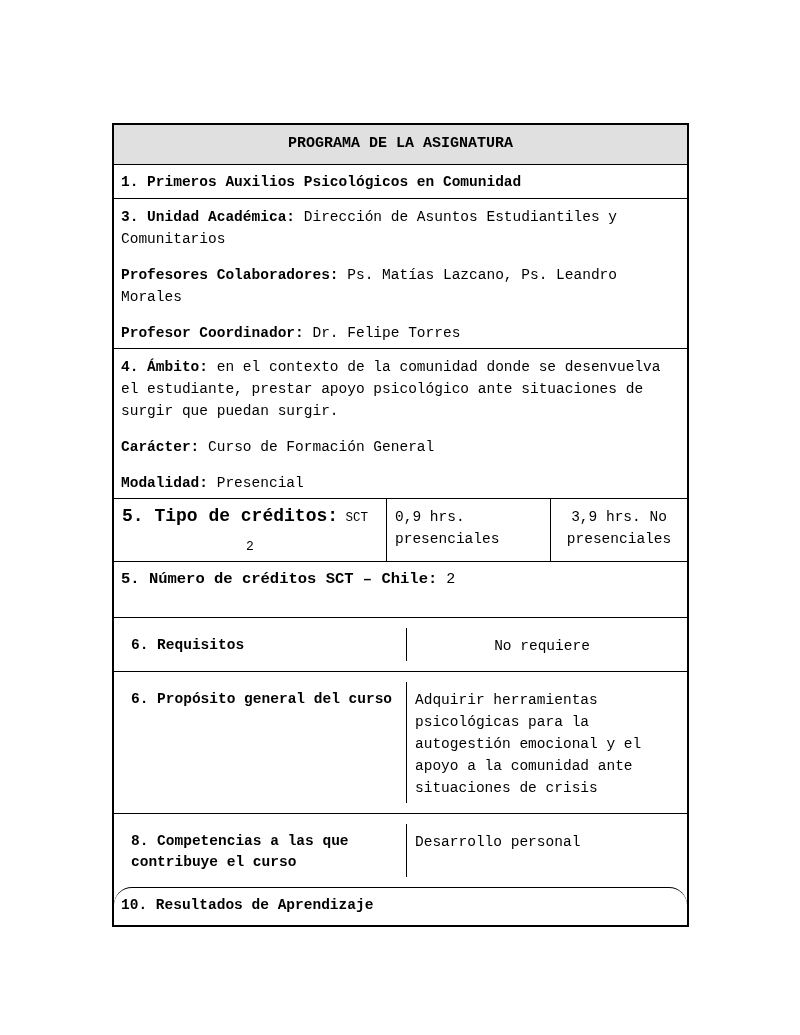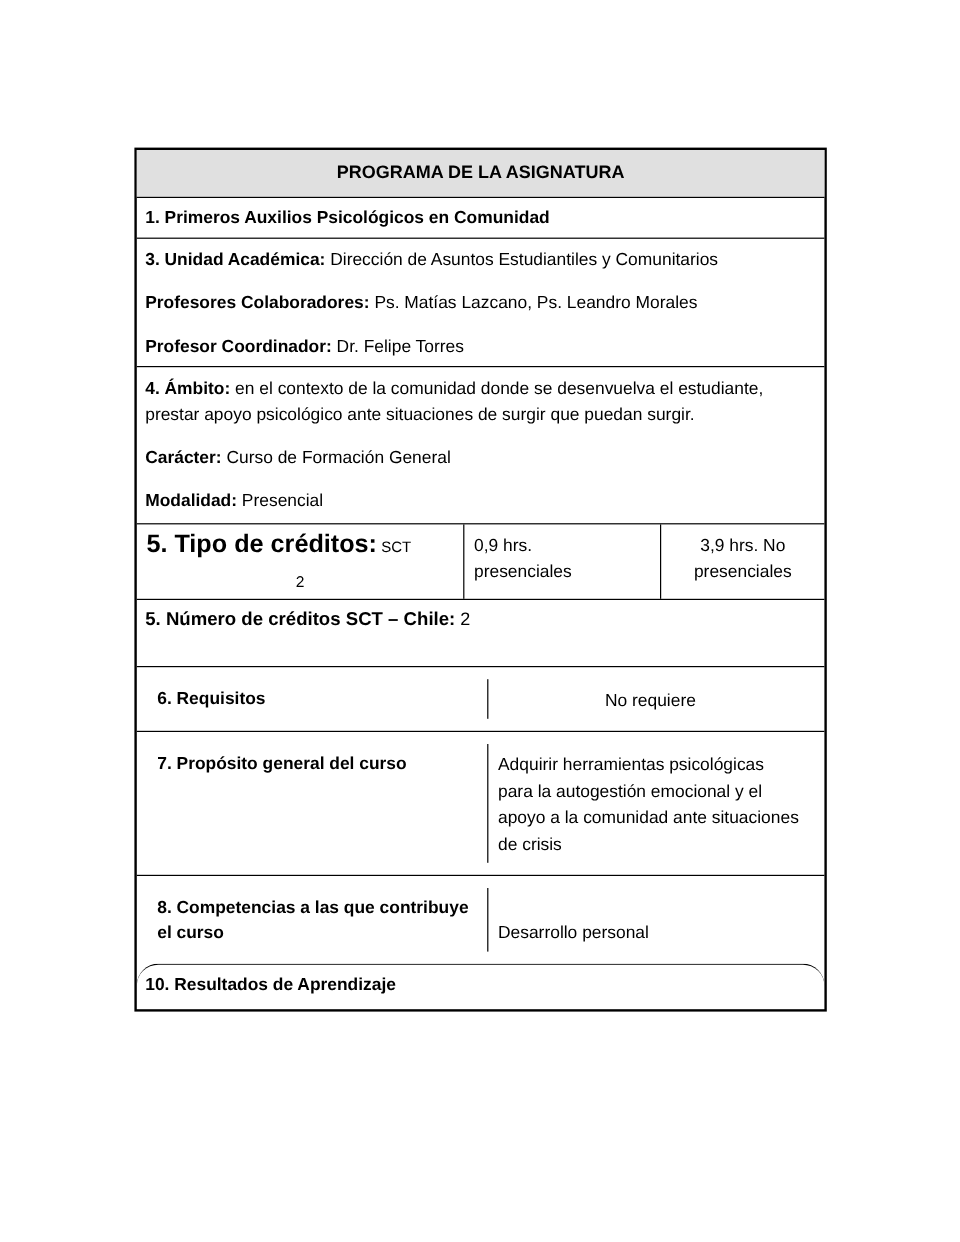--- a/index.html
+++ b/index.html
@@ -1,20 +1,20 @@
 <!DOCTYPE html>
 <html><head>
 <meta charset="utf-8">
 <style>
   html,body{margin:0;padding:0;}
   .page{
     position:relative;
     width:800px;height:1035px;
     background:#ffffff;
-    font-family:Liberation Sans, sans-serif;
+    font-family:Liberation Mono, monospace;
     color:#000000;
     overflow:hidden;
   }
   .doc-table{
     position:absolute;
     left:112px;top:123px;
     width:577px;
     border:2px solid #000000;
     box-sizing:border-box;
     background:#ffffff;
@@ -42,35 +42,35 @@
   .para{margin:0 0 14px 0;line-height:22px;}
   .para:last-child{margin-bottom:0;}
   .b{font-weight:bold;text-align:right;}
   
   .r5a{min-height:58px;padding:0;display:flex;}
   .r5a .c{box-sizing:border-box;border-left:1px solid #000;padding:7px 8px 4px 8px;}
   .r5a .c:first-child{border-left:none;}
   .r5a .c1{width:272px;}
   .r5a .c2{width:144px;text-align:left;line-height:22px;}
   .r5a .c3{flex:1;text-align:center;line-height:22px;margin-left:20px;}
-  .r5a-label{font-weight:bold;font-size:21px;}
+  .r5a-label{font-weight:bold;font-size:18px;}
   .r5a-sct{font-size:12.5px;}
   .credits-2{text-align:center;font-size:13px;margin-top:9px;}
   .r5b{min-height:56px;font-size:15.5px;}
   .r5b .val{font-weight:normal;font-size:15px;}
   
   .tc{padding:10px;display:flex;}
   .tc .lc{box-sizing:border-box;width:282px;padding:7px 8px 4px 7px;font-weight:bold;line-height:21px;}
   .tc .rc{box-sizing:border-box;flex:1;border-left:1px solid #000;padding:7px 8px 4px 8px;line-height:22px;}
   .r6{min-height:30px;}
   .r6 .rc{text-align:center;}
   .r7{min-height:86px;}
   .r7 .rc{text-align:left;}
   .r8{min-height:56px;}
-  .r8 .rc{display:flex;align-items:flex-end;}
+  .r8 .rc{display:flex;align-items:flex-start;}
   .r9{min-height:102px;}
   .r10{min-height:38px;font-weight:bold;border-radius:18px;}
 </style>
 </head>
 <body>
 
 <div class="page">
   <div class="doc-table">
 
     <div class="row hdr">
@@ -106,21 +106,21 @@
     <div class="row r5b">
       <span class="b">5. Número de créditos SCT – Chile:</span><span class="val"> 2</span>
     </div>
 
     <div class="row r6 tc">
       <div class="lc">6. Requisitos</div>
       <div class="rc">No requiere</div>
     </div>
 
     <div class="row r7 tc">
-      <div class="lc">7. Propósito general del curso</div>
+      <div class="lc">6. Propósito general del curso</div>
       <div class="rc">Adquirir herramientas psicológicas para la autogestión emocional y el apoyo a la comunidad ante situaciones de crisis</div>
     </div>
 
     <div class="row r8 tc">
       <div class="lc">8. Competencias a las que contribuye el curso</div>
       <div class="rc">
           <span>Desarrollo personal</span>
         </div>
     </div>
 

